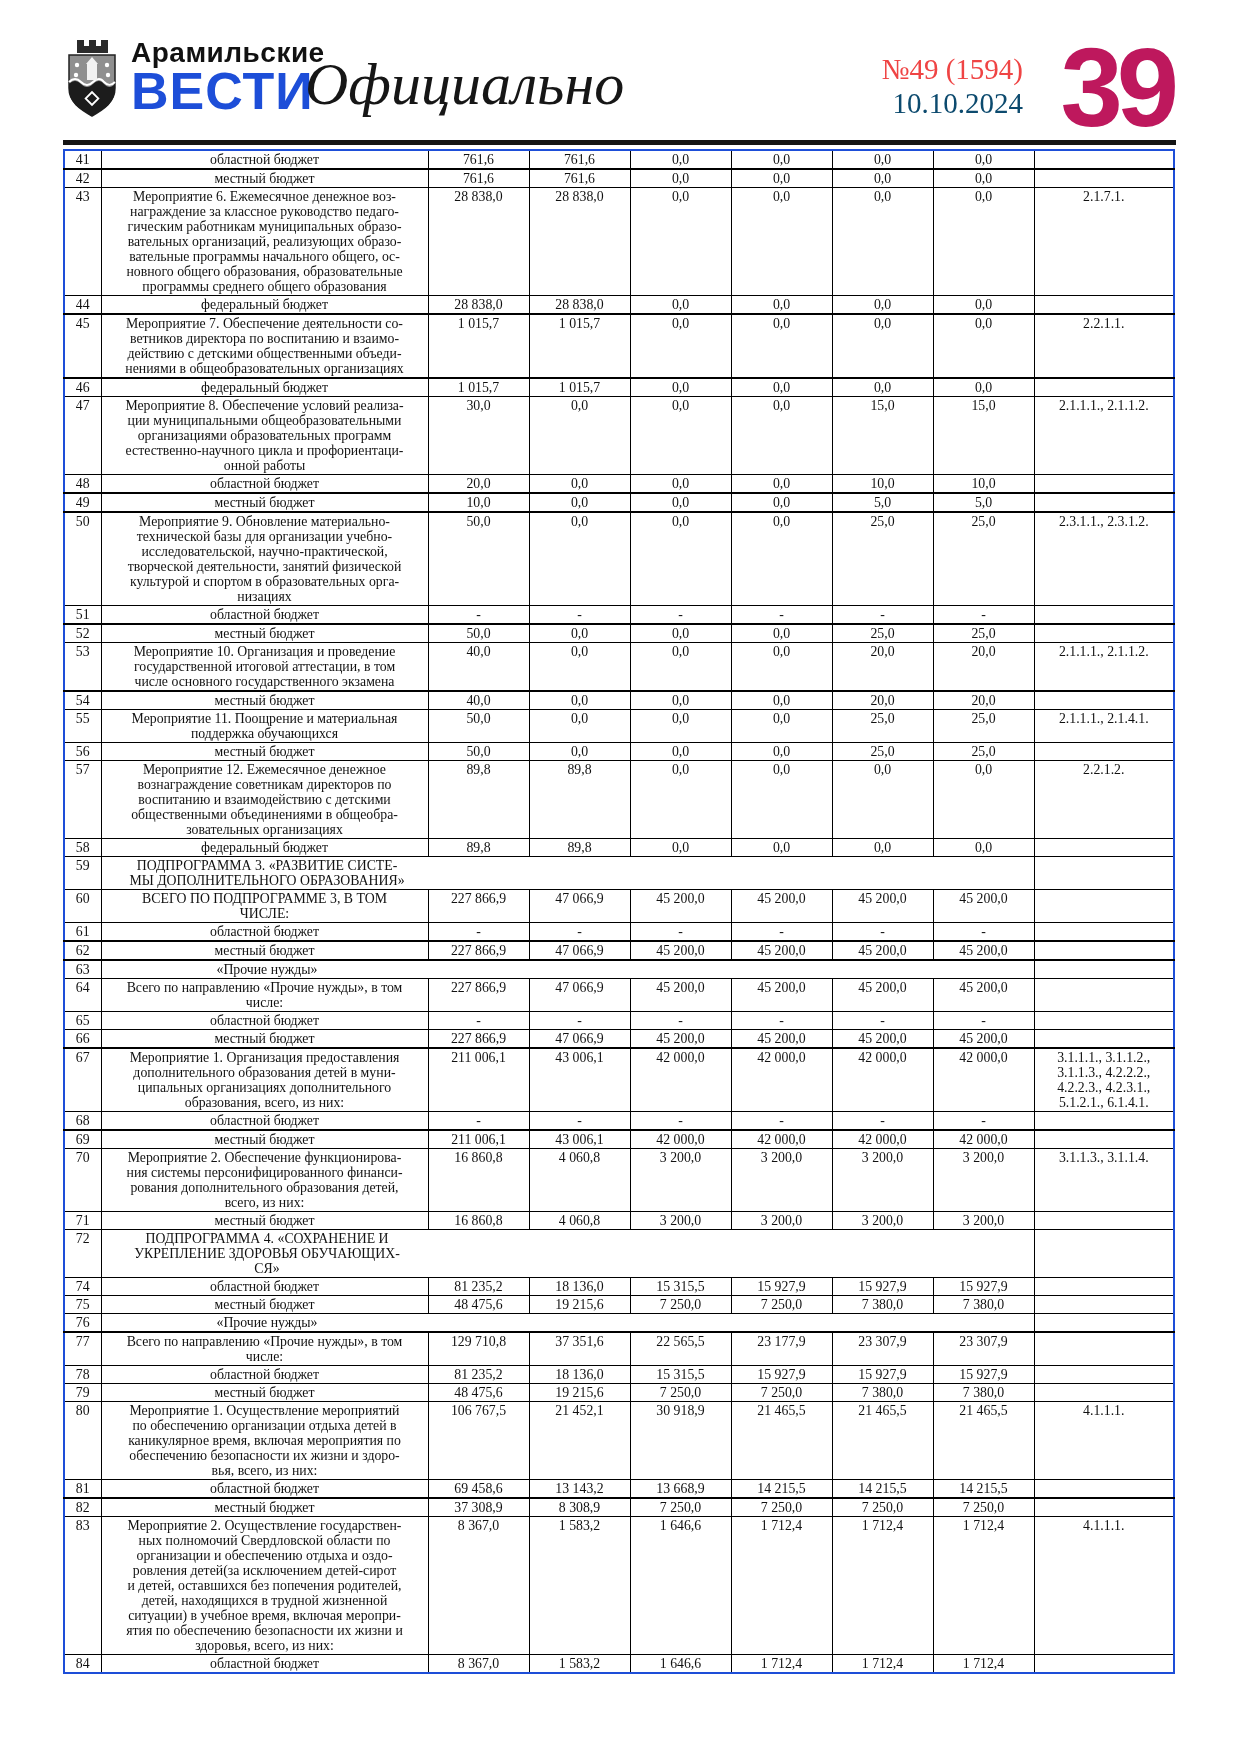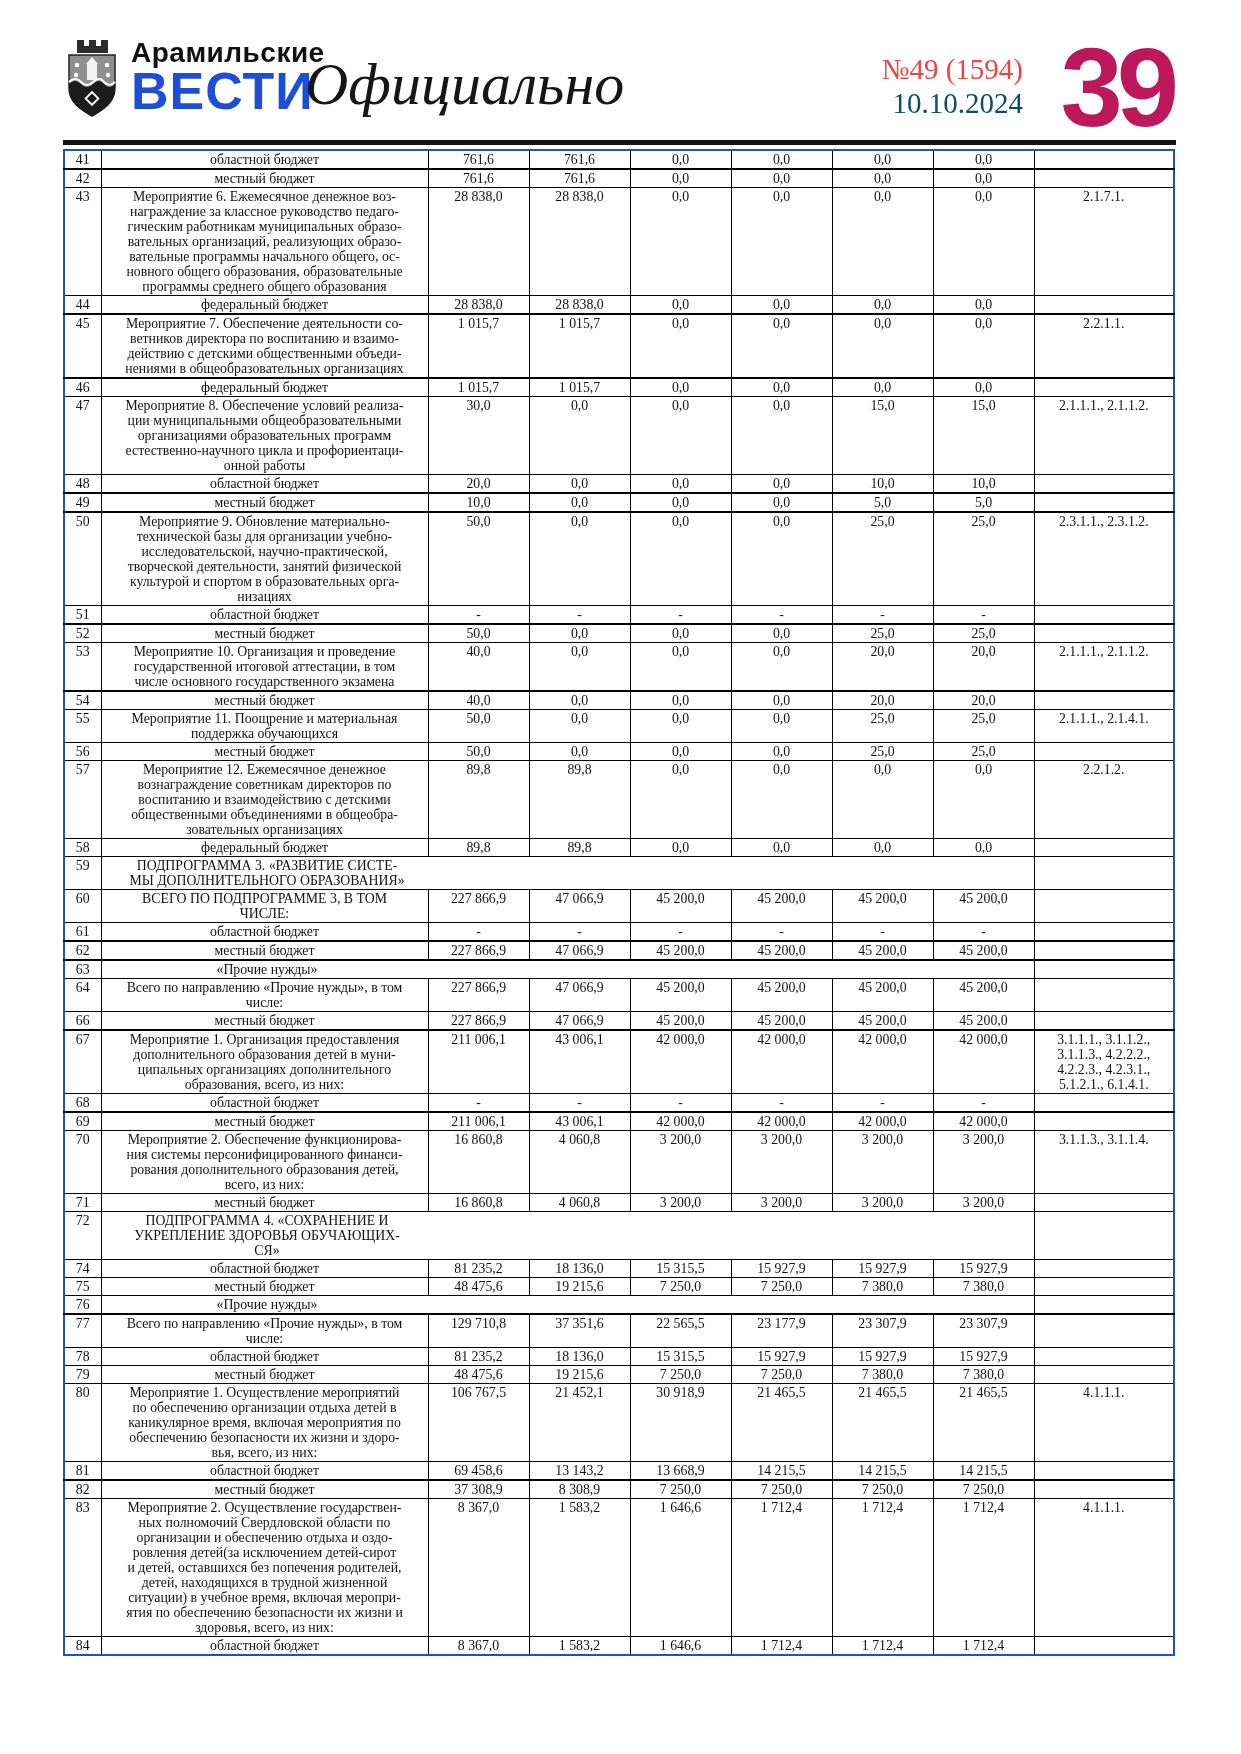--- a/index.html
+++ b/index.html
@@ -350,20 +350,31 @@
           <td class="cdesc">Всего по направлению «Прочие нужды», в том
 числе:</td>
           <td class="cval">227 866,9</td>
           <td class="cval">47 066,9</td>
           <td class="cval">45 200,0</td>
           <td class="cval">45 200,0</td>
           <td class="cval">45 200,0</td>
           <td class="cval">45 200,0</td>
           <td class="ccode"></td>
         </tr>
+        <tr>
+          <td class="cnum">65</td>
+          <td class="cdesc">областной бюджет</td>
+          <td class="cval">-</td>
+          <td class="cval">-</td>
+          <td class="cval">-</td>
+          <td class="cval">-</td>
+          <td class="cval">-</td>
+          <td class="cval">-</td>
+          <td class="ccode"></td>
+        </tr>
         <tr class="tb">
           <td class="cnum">66</td>
           <td class="cdesc">местный бюджет</td>
           <td class="cval">227 866,9</td>
           <td class="cval">47 066,9</td>
           <td class="cval">45 200,0</td>
           <td class="cval">45 200,0</td>
           <td class="cval">45 200,0</td>
           <td class="cval">45 200,0</td>
           <td class="ccode"></td>

